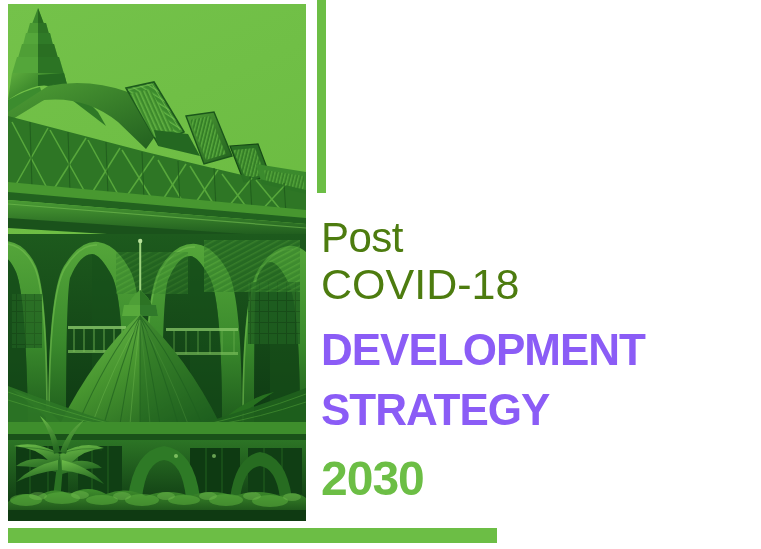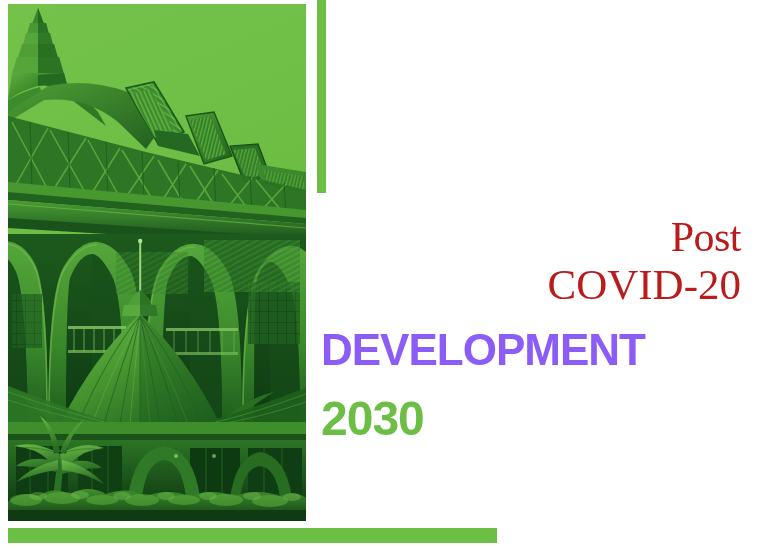--- a/index.html
+++ b/index.html
@@ -54,28 +54,27 @@
 
   
   .title-block {
     position: absolute;
     left: 321px;
     top: 214px;
     width: 420px;
   }
   .kicker-line {
     display: block;
-    color: #b91c1c;
-    font-family: Liberation Serif, serif;
+    color: #4d7c0f;
+    font-family: Liberation Sans, sans-serif;
     font-weight: 400;
     font-size: 42px;
     line-height: 47px;
     letter-spacing: -0.5px;
     white-space: nowrap;
-    text-align: right;
   }
   .kicker-line.second {
     font-size: 43px;
     letter-spacing: 0px;
   }
   .headline-line {
     display: block;
     color: #8b5cf6;
     font-family: "Liberation Sans", sans-serif;
     font-weight: 700;
@@ -435,18 +434,19 @@
 
       </g>
     </svg>
   </div>
 
   <div class="accent-bar-vertical"></div>
   <div class="accent-bar-bottom"></div>
 
   <div class="title-block">
     <span class="kicker-line">Post</span>
-    <span class="kicker-line second">COVID-20</span>
+    <span class="kicker-line second">COVID-18</span>
     <span class="headline-line first">DEVELOPMENT</span>
+    <span class="headline-line">STRATEGY</span>
     <span class="year-line">2030</span>
   </div>
 
 </div>
 
 </body></html>

